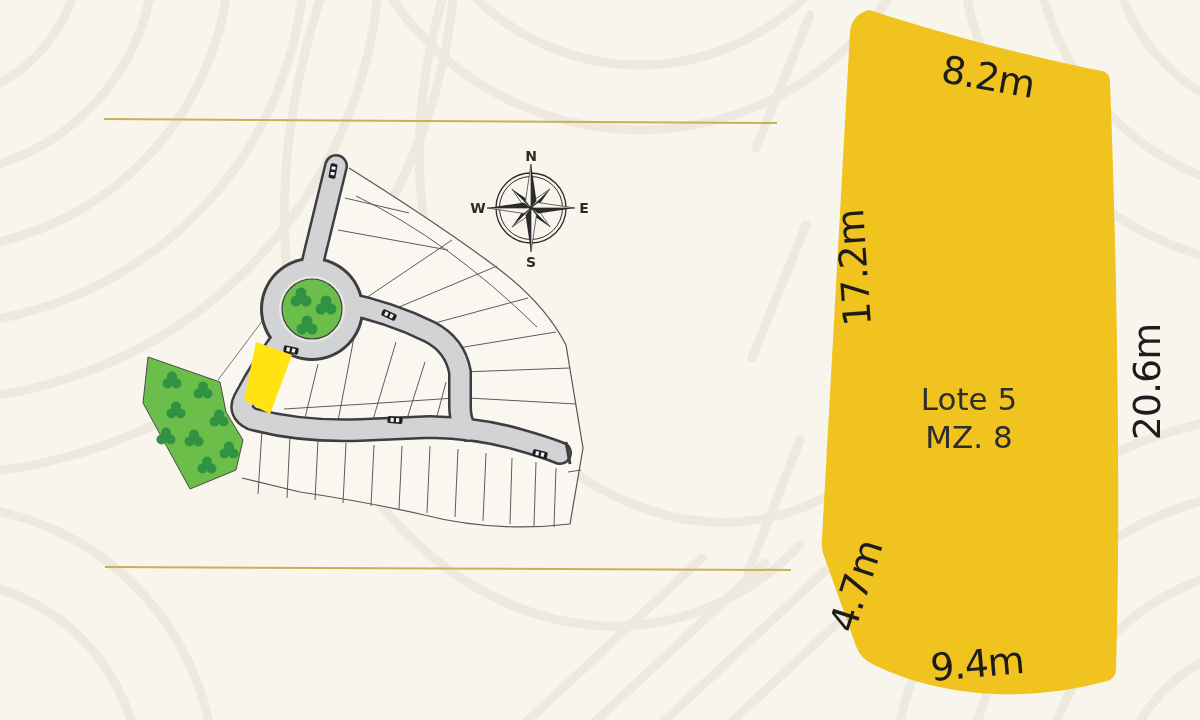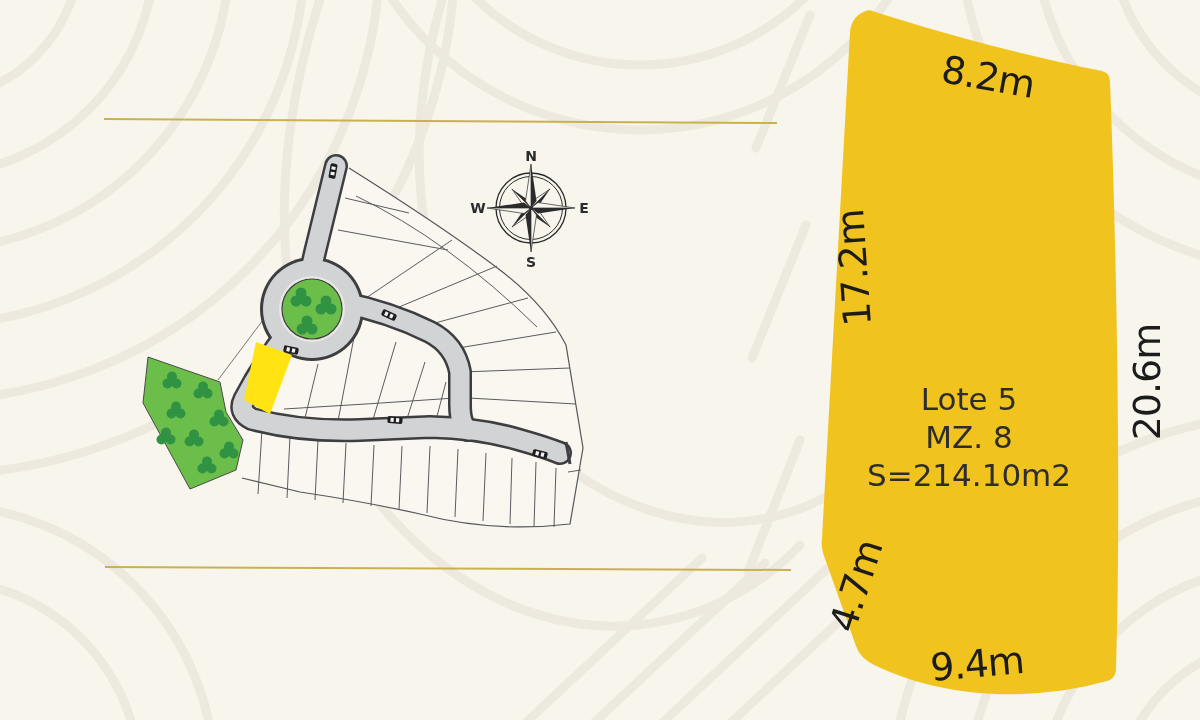--- a/index.html
+++ b/index.html
@@ -288,16 +288,15 @@
 
 <div class="dim" style="left:988px;top:77px;transform:translate(-50%,-50%) rotate(10deg);">8.2m</div>
 <div class="dim" style="left:854px;top:268px;transform:translate(-50%,-50%) rotate(-94deg);">17.2m</div>
 <div class="dim" style="left:1147px;top:382px;transform:translate(-50%,-50%) rotate(-90deg);">20.6m</div>
 <div class="dim" style="left:856px;top:586px;transform:translate(-50%,-50%) rotate(-72deg);">4.7m</div>
 <div class="dim" style="left:977px;top:664px;transform:translate(-50%,-50%) rotate(-5deg);">9.4m</div>
 
 <div class="lot-info">
   <div>Lote 5</div>
   <div>MZ. 8</div>
-  <div>S=214.10m2</div>
 </div>
 
 </div>
 
 </body></html>

